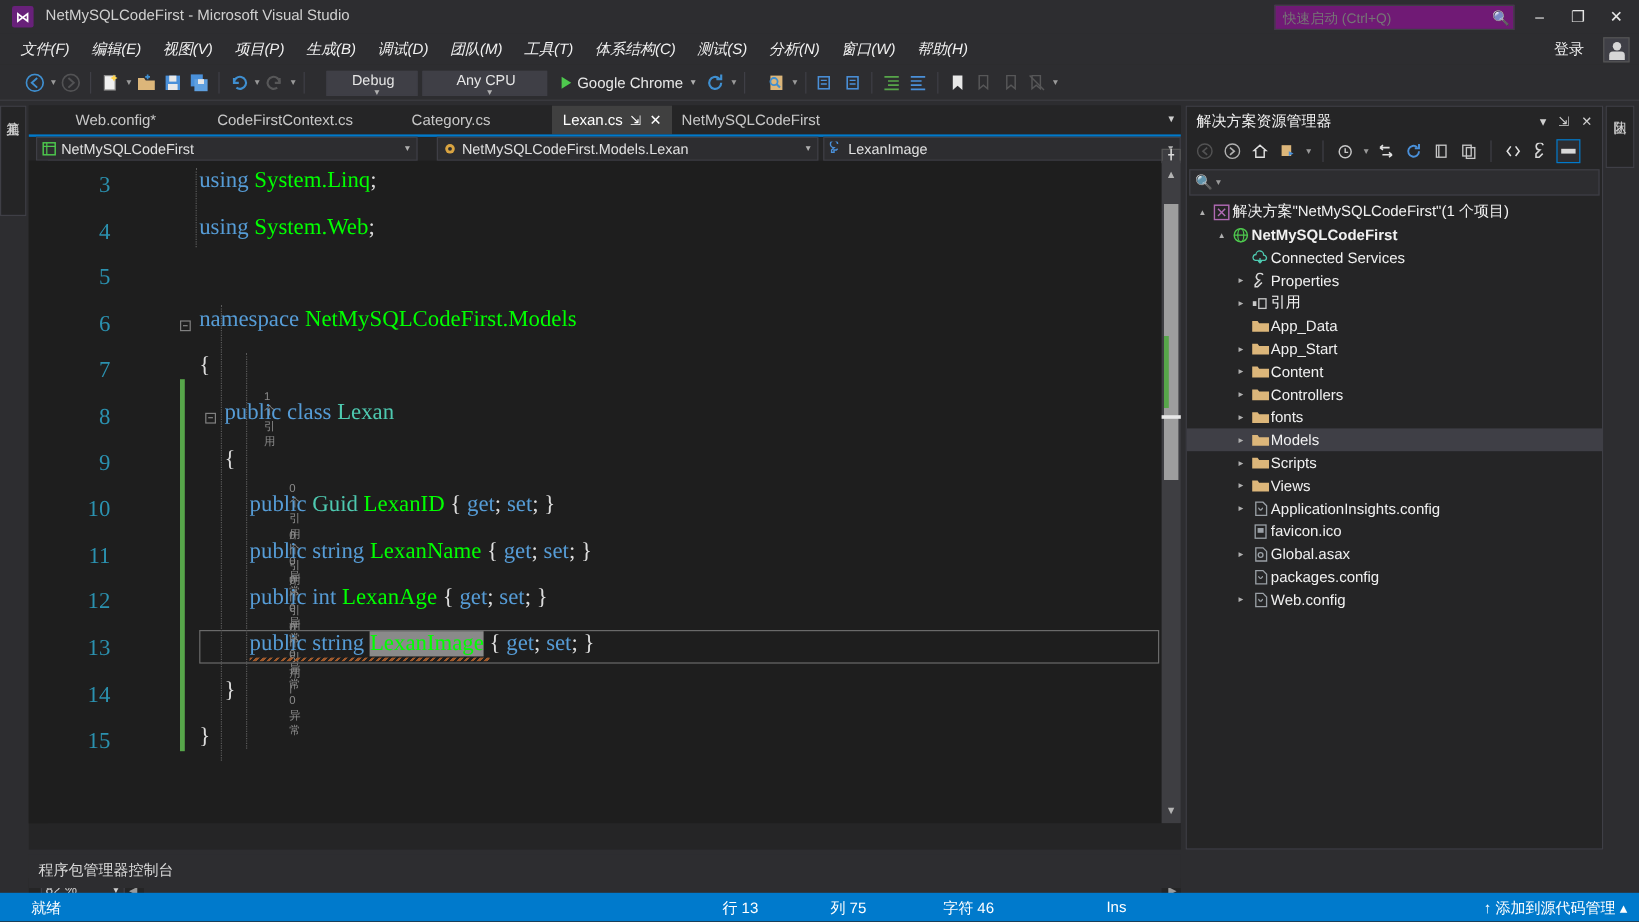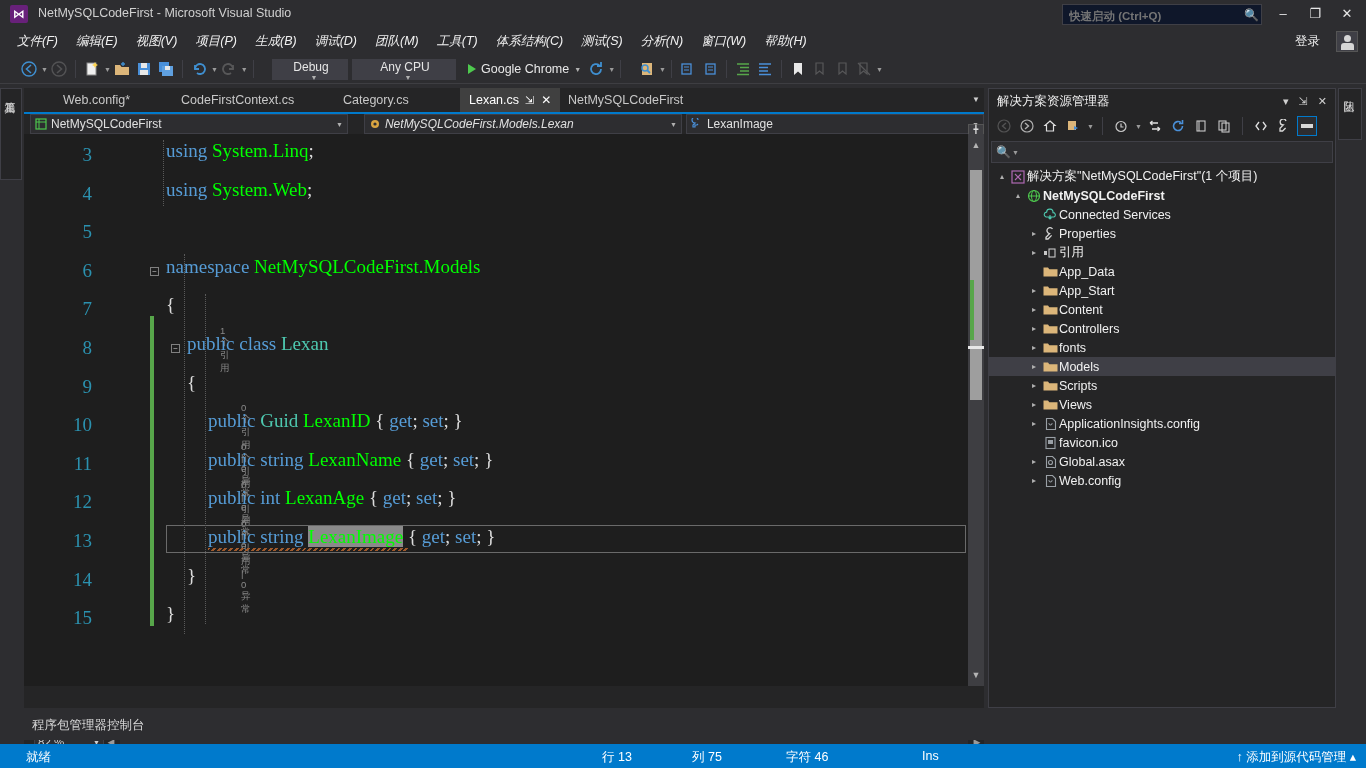--- a/index.html
+++ b/index.html
@@ -17,22 +17,22 @@
             background:#68217a; border-radius:2px; color:#fff; font-size:12px;
             text-align:center; line-height:18px; font-weight:bold;}
   .title-text{ position:absolute; left:38px; top:6px; font-size:12.5px; color:#d0d0d0; }
   .notif-wrap{ position:absolute; left:1108px; top:4px; display:flex; align-items:center; gap:4px;}
   .flag-ic{ width:14px; height:14px; position:relative;}
   .flag-ic svg{ display:block; }
   .badge{ background:#8a2be2; color:#fff; font-size:10px; padding:0 4px; line-height:15px; height:15px;
           display:inline-block; border-radius:1px;}
   .feedback-ic{ margin-left:6px; }
   .quick{ position:absolute; left:1062px; top:4px; width:200px; height:21px;
-          background:#0f172a; border:1px solid #3f3f46; color:#9a9a9a; font-size:11.5px;
-          padding:3px 22px 0 6px;font-weight:bold; }
+          background:#701a75; border:1px solid #3f3f46; color:#9a9a9a; font-size:11.5px;
+          padding:3px 22px 0 6px; }
   .quick-search{ position:absolute; left:1244px; top:8px; color:#c8c8c8; font-size:12px;}
   .wbtn{ position:absolute; top:3px; width:30px; height:22px; text-align:center; line-height:22px;
          color:#e6e6e6; font-size:13px; cursor:default;}
   .wbtn.min{ left:1268px;} .wbtn.max{ left:1300px;} .wbtn.close{ left:1332px;}
 
   
   .menubar{ position:absolute; left:0; top:28px; width:1366px; height:26px; background:#2d2d30; }
   .menus{ position:absolute; left:8px; top:0; display:flex;font-style:italic; }
   .menu-item{ padding:5px 9px; font-size:12.5px; color:#f1f1f1; white-space:nowrap; }
   .signin{ position:absolute; right:46px; top:5px; font-size:12.5px; color:#f1f1f1; }
@@ -387,21 +387,21 @@
 
     <div class="navbar">
       <div class="navsel" style="width:320px;margin-left:6px;">
         <svg width="12" height="12" viewBox="0 0 12 12">
             <rect x="1" y="1" width="10" height="10" fill="none" stroke="#4ec94e" stroke-width="1.2"></rect>
             <path d="M1 4h10M4 1v10" stroke="#4ec94e" stroke-width="1"></path>
           </svg>
         <span class="nv">NetMySQLCodeFirst</span>
         <span class="nc">▼</span>
       </div>
-      <div class="navsel" style="width:320px;margin-left:16px;font-style:italic;">
+      <div class="navsel" style="width:320px;margin-left:16px;">
         <svg width="12" height="12" viewBox="0 0 12 12">
             <circle cx="6" cy="6" r="4" fill="#d9a441"></circle>
             <circle cx="6" cy="6" r="1.6" fill="#2d2d30"></circle>
           </svg>
         <span class="nv">NetMySQLCodeFirst.Models.Lexan</span>
         <span class="nc">▼</span>
       </div>
       <div class="navsel" style="width:300px;margin-left:4px;">
         <svg width="12" height="12" viewBox="0 0 12 12">
             <path d="M7 2a3 3 0 1 0-3 3l-2 2v2h2v-2h2l1-1" fill="none" stroke="#4a90d9" stroke-width="1.2"></path>
@@ -719,20 +719,30 @@
           <span class="tw">▸</span>
           <span class="tico">
             <svg width="13" height="14" viewBox="0 0 13 14">
               <path d="M2.5 1.5h6l3 3v8h-9z" fill="none" stroke="#9aa0a6" stroke-width="1.1"></path>
               <circle cx="6.5" cy="7.5" r="2" fill="none" stroke="#9aa0a6" stroke-width="1.1"></circle>
             </svg>
           </span>
           <span>Global.asax</span>
         </div>
         <div class="trow" style="padding-left: 38px;">
+          <span class="tw"></span>
+          <span class="tico">
+            <svg width="13" height="14" viewBox="0 0 13 14">
+              <path d="M2.5 1.5h6l3 3v8h-9z" fill="none" stroke="#9aa0a6" stroke-width="1.1"></path>
+              <path d="M4.5 6.5c1 0 1 1.5 2 1.5s1-1.5 2-1.5" fill="none" stroke="#9aa0a6" stroke-width="1.1"></path>
+            </svg>
+          </span>
+          <span>packages.config</span>
+        </div>
+        <div class="trow" style="padding-left: 38px;">
           <span class="tw">▸</span>
           <span class="tico">
             <svg width="13" height="14" viewBox="0 0 13 14">
               <path d="M2.5 1.5h6l3 3v8h-9z" fill="none" stroke="#9aa0a6" stroke-width="1.1"></path>
               <path d="M4.5 6.5c1 0 1 1.5 2 1.5s1-1.5 2-1.5" fill="none" stroke="#9aa0a6" stroke-width="1.1"></path>
             </svg>
           </span>
           <span>Web.config</span>
         </div>
       </div>

